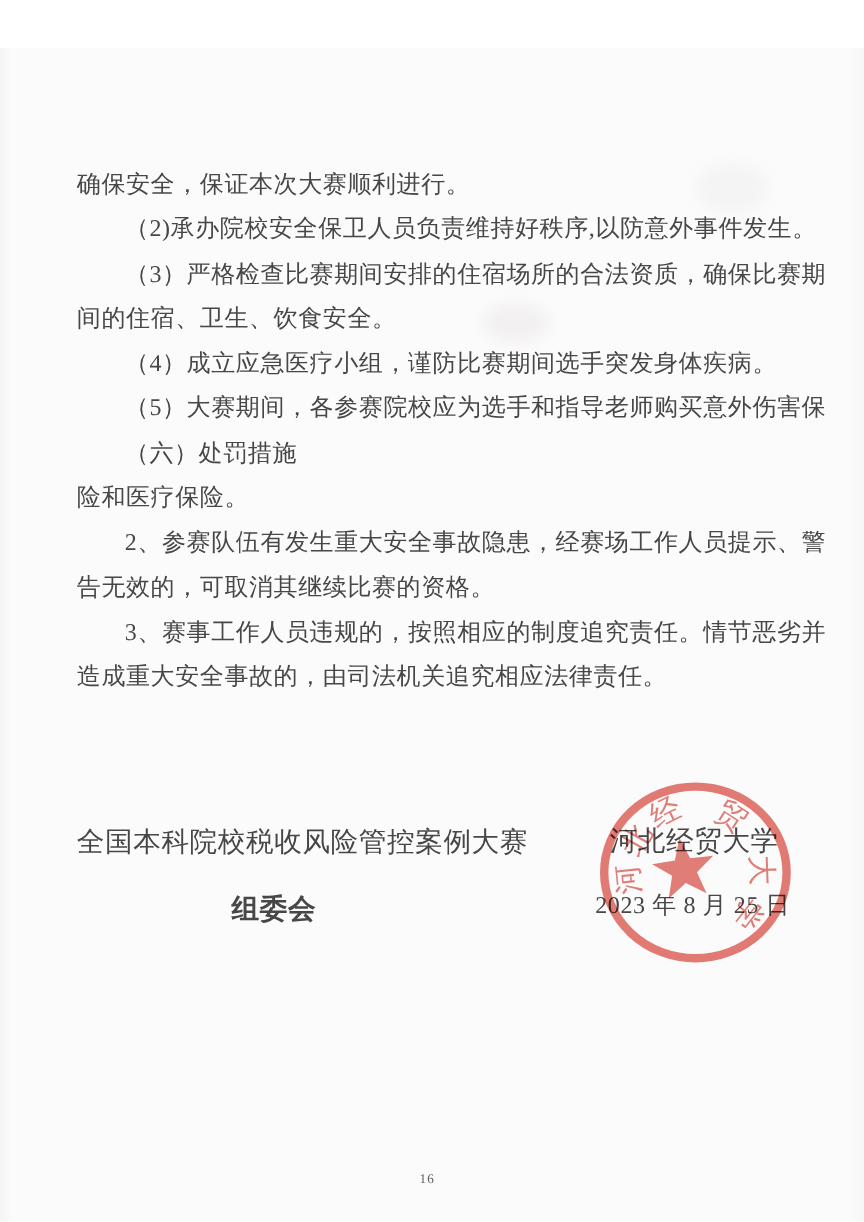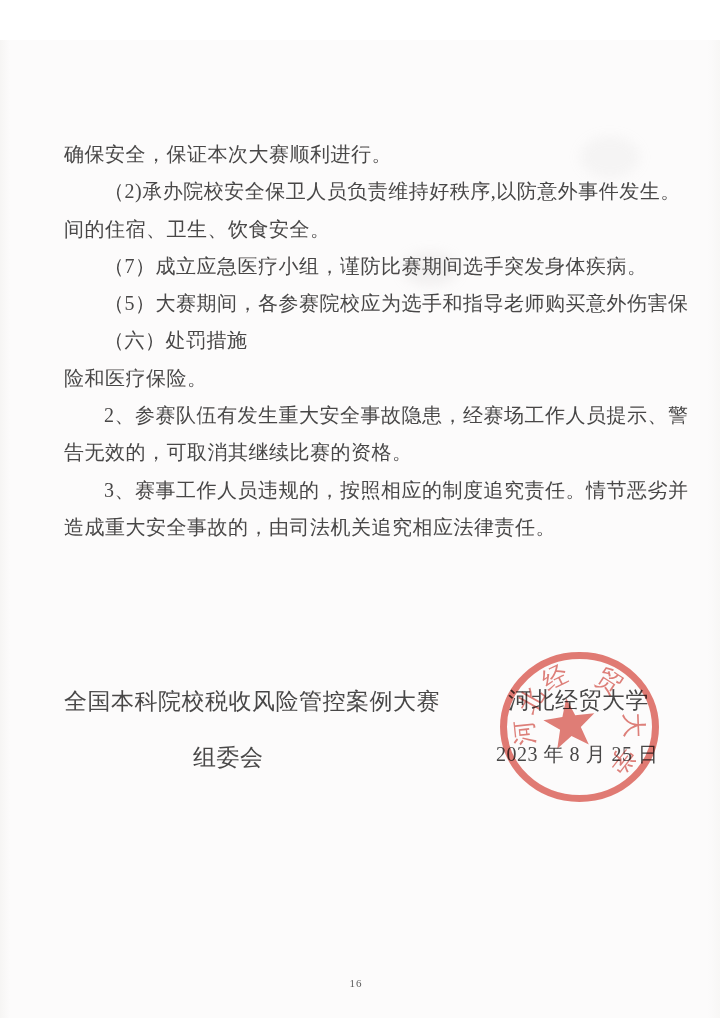--- a/index.html
+++ b/index.html
@@ -22,21 +22,21 @@
     font-size: 20px;
     line-height: 37.3px;
     letter-spacing: 0.5px;
     color: #484747;
   }
   .line { white-space: pre; height: 37.3px; }
   .line.indent { padding-left: 40px; }
   .sig { position: absolute; font-size: 23px; letter-spacing: 0.5px; color: #484747; white-space: pre; }
   .sig-org1 { left: 64px;  top: 646px; }
   .sig-univ { left: 508px; top: 645px; }
-  .sig-org2 { left: 193px; top: 702px; }
+  .sig-org2 { left: 193px; top: 702px; font-weight: bold; }
   .sig-date { left: 496px; top: 701px; font-size: 20px; }
   .page-number {
     position: absolute;
     left: 0; top: 937px; width: 712px;
     text-align: center;
     font-size: 11px;
     color: #5c5c5c;
     letter-spacing: 1px;
   }
   .seal {
@@ -61,22 +61,23 @@
 <body>
 
 <div class="page">
 
   <div class="artifact artifact-a"></div>
   <div class="artifact artifact-b"></div>
 
   <div class="content">
     <div class="line">确保安全，保证本次大赛顺利进行。</div>
     <div class="line indent">（2)承办院校安全保卫人员负责维持好秩序,以防意外事件发生。</div>
+    <div class="line indent">（3）严格检查比赛期间安排的住宿场所的合法资质，确保比赛期</div>
     <div class="line">间的住宿、卫生、饮食安全。</div>
-    <div class="line indent">（7）成立应急医疗小组，谨防比赛期间选手突发身体疾病。</div>
+    <div class="line indent">（4）成立应急医疗小组，谨防比赛期间选手突发身体疾病。</div>
     <div class="line indent">（5）大赛期间，各参赛院校应为选手和指导老师购买意外伤害保</div>
     <div class="line indent">（六）处罚措施</div>
     <div class="line">险和医疗保险。</div>
     <div class="line indent">2、参赛队伍有发生重大安全事故隐患，经赛场工作人员提示、警</div>
     <div class="line">告无效的，可取消其继续比赛的资格。</div>
     <div class="line indent">3、赛事工作人员违规的，按照相应的制度追究责任。情节恶劣并</div>
     <div class="line">造成重大安全事故的，由司法机关追究相应法律责任。</div>
   </div>
 
   <div class="sig sig-org1">全国本科院校税收风险管控案例大赛</div>

